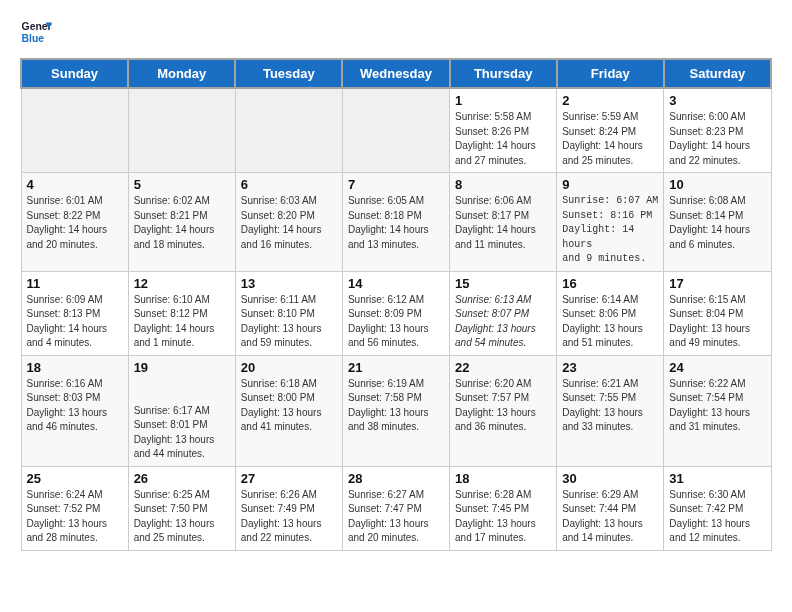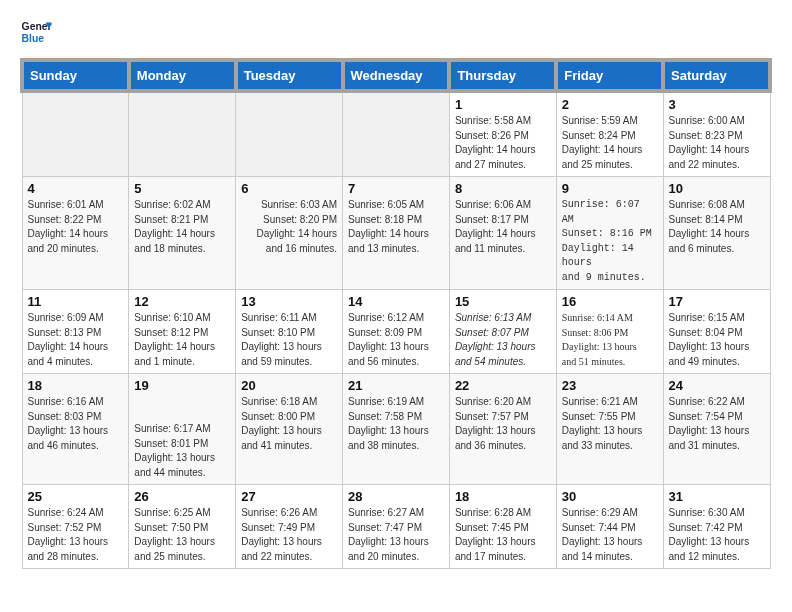--- a/index.html
+++ b/index.html
@@ -40,25 +40,25 @@
       font-weight: bold;
     }
     table {
       width: 100%;
       border-collapse: collapse;
       table-layout: fixed;
     }
     thead tr th {
       background-color: #1a6fc4;
       color: #fff;
-      text-align: left;
+      text-align: center;
       padding: 6px 6px;
       font-size: 13px;
       font-weight: bold;
-      border: 4px solid #a3a3a3;
+      border: 2px solid #a3a3a3;
     }
     tbody tr td {
       border: 1px solid #ccc;
       vertical-align: top;
       padding: 4px 5px;
       font-size: 10.5px;
       color: #222;
       height: 80px;
       background: #fff;
     }
@@ -147,21 +147,21 @@
         </td>
         <td>
           <div class="day-number">5</div>
           <div class="day-info" style="white-space: pre-line;">Sunrise: 6:02 AM
 Sunset: 8:21 PM
 Daylight: 14 hours
 and 18 minutes.</div>
         </td>
         <td>
           <div class="day-number">6</div>
-          <div class="day-info" style="white-space: pre-line; text-align: right;">Sunrise: 6:03 AM
+          <div class="day-info" style="white-space: pre-line;">Sunrise: 6:03 AM
 Sunset: 8:20 PM
 Daylight: 14 hours
 and 16 minutes.</div>
         </td>
         <td>
           <div class="day-number">7</div>
           <div class="day-info" style="white-space: pre-line;">Sunrise: 6:05 AM
 Sunset: 8:18 PM
 Daylight: 14 hours
 and 13 minutes.</div>
@@ -219,21 +219,21 @@
         </td>
         <td>
           <div class="day-number">15</div>
           <div class="day-info" style="white-space: pre-line; font-style: italic;">Sunrise: 6:13 AM
 Sunset: 8:07 PM
 Daylight: 13 hours
 and 54 minutes.</div>
         </td>
         <td>
           <div class="day-number">16</div>
-          <div class="day-info" style="white-space: pre-line; font-family: Liberation Serif, serif;">Sunrise: 6:14 AM
+          <div class="day-info" style="white-space: pre-line;">Sunrise: 6:14 AM
 Sunset: 8:06 PM
 Daylight: 13 hours
 and 51 minutes.</div>
         </td>
         <td>
           <div class="day-number">17</div>
           <div class="day-info" style="white-space: pre-line;">Sunrise: 6:15 AM
 Sunset: 8:04 PM
 Daylight: 13 hours
 and 49 minutes.</div>

